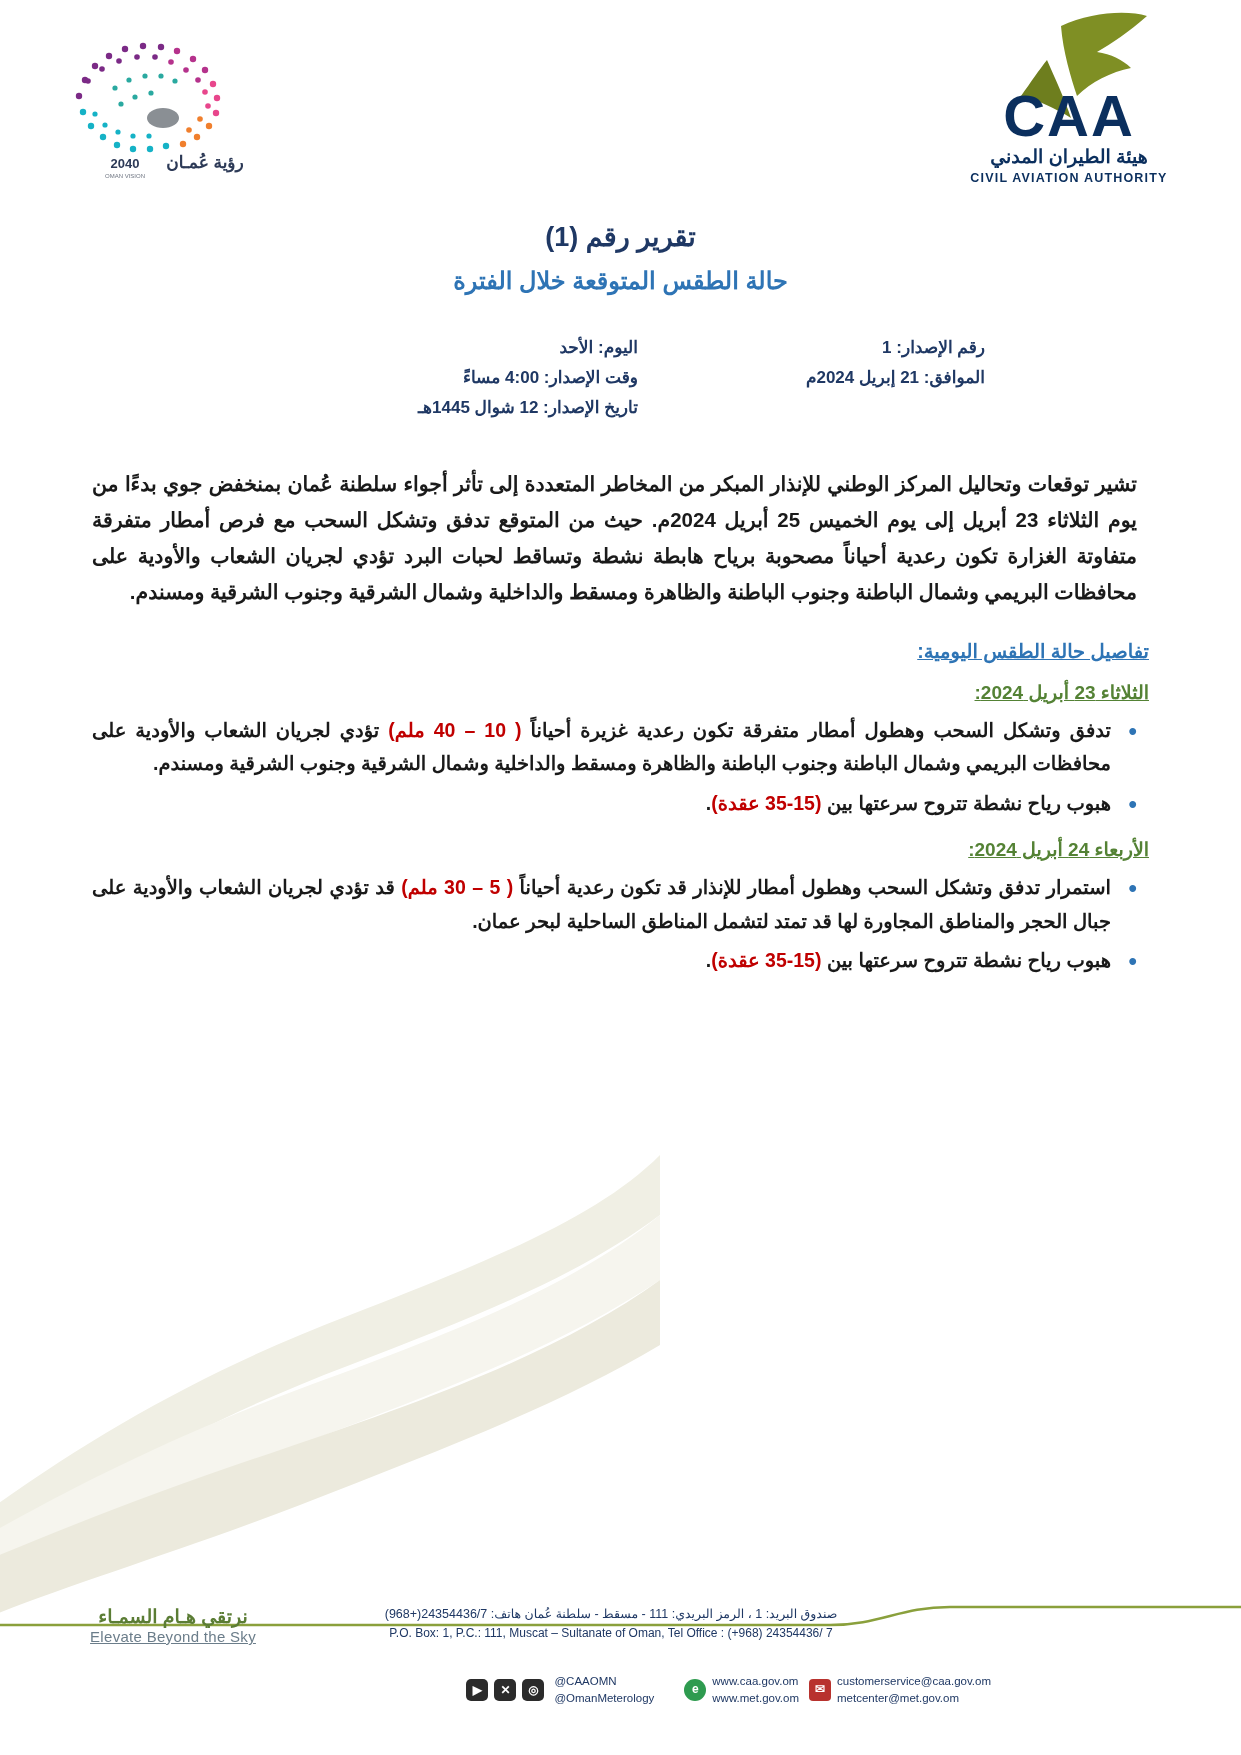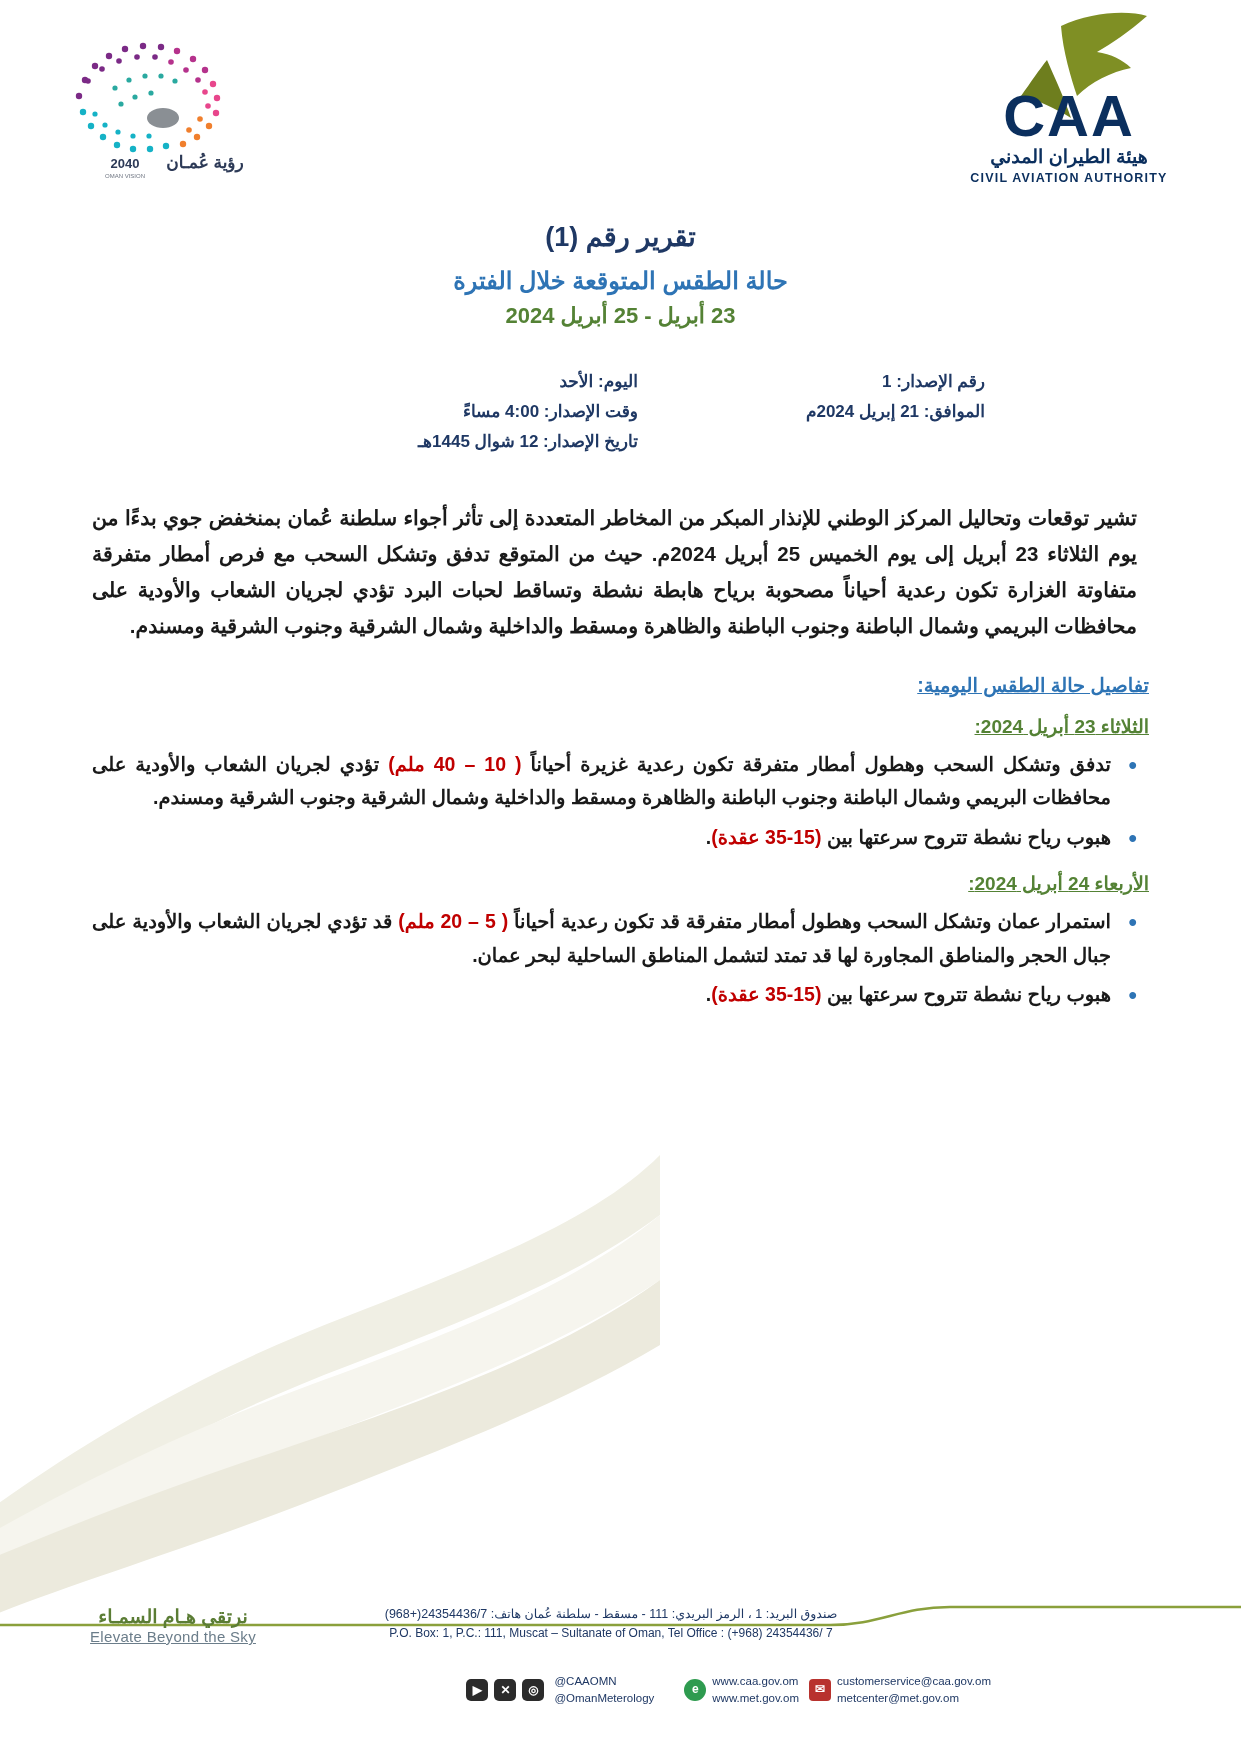--- a/index.html
+++ b/index.html
@@ -360,21 +360,20 @@
       <text x="118" y="128" font-family="Liberation Sans, sans-serif" font-size="58" font-weight="bold" fill="#0b2f5e" text-anchor="middle" letter-spacing="2">CAA</text>
       <text x="118" y="155" font-family="Liberation Sans, sans-serif" font-size="19" font-weight="bold" fill="#0b2f5e" text-anchor="middle">هيئة الطيران المدني</text>
       <text x="118" y="174" font-family="Liberation Sans, sans-serif" font-size="12.5" font-weight="bold" fill="#0b2f5e" text-anchor="middle" letter-spacing="1.2">CIVIL AVIATION AUTHORITY</text>
     </g>
   </svg>
 </div>
 
 <div class="title-block">
   <div class="title-main">تقرير رقم (1)</div>
   <div class="title-sub">حالة الطقس المتوقعة خلال الفترة</div>
-  <div class="title-dates">23 أبريل - 25 أبريل 2024</div>
 </div>
 
 <div class="meta">
   <div class="meta-row">
     <div class="meta-left">رقم الإصدار: 1</div>
     <div class="meta-right">اليوم: الأحد</div>
   </div>
   <div class="meta-row">
     <div class="meta-left">الموافق: 21 إبريل 2024م</div>
     <div class="meta-right">وقت الإصدار:  4:00 مساءً</div>
@@ -393,21 +392,21 @@
   <div class="day-heading">الثلاثاء 23 أبريل 2024:</div>
   <ul class="bullets">
     <li id="b00"><span>تدفق وتشكل السحب وهطول أمطار متفرقة تكون رعدية غزيرة أحياناً </span><span class="hl-red">( 10 – 40 ملم)</span><span> تؤدي لجريان الشعاب والأودية على محافظات البريمي وشمال الباطنة وجنوب الباطنة والظاهرة ومسقط والداخلية وشمال الشرقية وجنوب الشرقية ومسندم.</span></li>
     <li id="b01"><span>هبوب رياح نشطة تتروح سرعتها بين </span><span class="hl-red">(15-35 عقدة)</span><span>.</span></li>
   </ul>
 </div>
 
 <div>
   <div class="day-heading">الأربعاء 24 أبريل 2024:</div>
   <ul class="bullets">
-    <li id="b10"><span>استمرار عمان وتشكل السحب وهطول أمطار متفرقة قد تكون رعدية أحياناً </span><span class="hl-red">( 5 – 20 ملم)</span><span> قد تؤدي لجريان الشعاب والأودية على جبال الحجر والمناطق المجاورة لها قد تمتد لتشمل المناطق الساحلية لبحر عمان.</span></li>
+    <li id="b10"><span>استمرار تدفق وتشكل السحب وهطول أمطار للإنذار قد تكون رعدية أحياناً </span><span class="hl-red">( 5 – 30 ملم)</span><span> قد تؤدي لجريان الشعاب والأودية على جبال الحجر والمناطق المجاورة لها قد تمتد لتشمل المناطق الساحلية لبحر عمان.</span></li>
     <li id="b11"><span>هبوب رياح نشطة تتروح سرعتها بين </span><span class="hl-red">(15-35 عقدة)</span><span>.</span></li>
   </ul>
 </div>
 
 <div class="footer">
   <svg class="footer-rule" viewBox="0 0 1241 26" preserveAspectRatio="none" xmlns="http://www.w3.org/2000/svg">
     <path d="M0,22 L830,22 C880,22 900,4 950,4 L1241,4" stroke="#8aa03c" stroke-width="2.5" fill="none"></path>
   </svg>
 
   <div class="footer-tagline">

